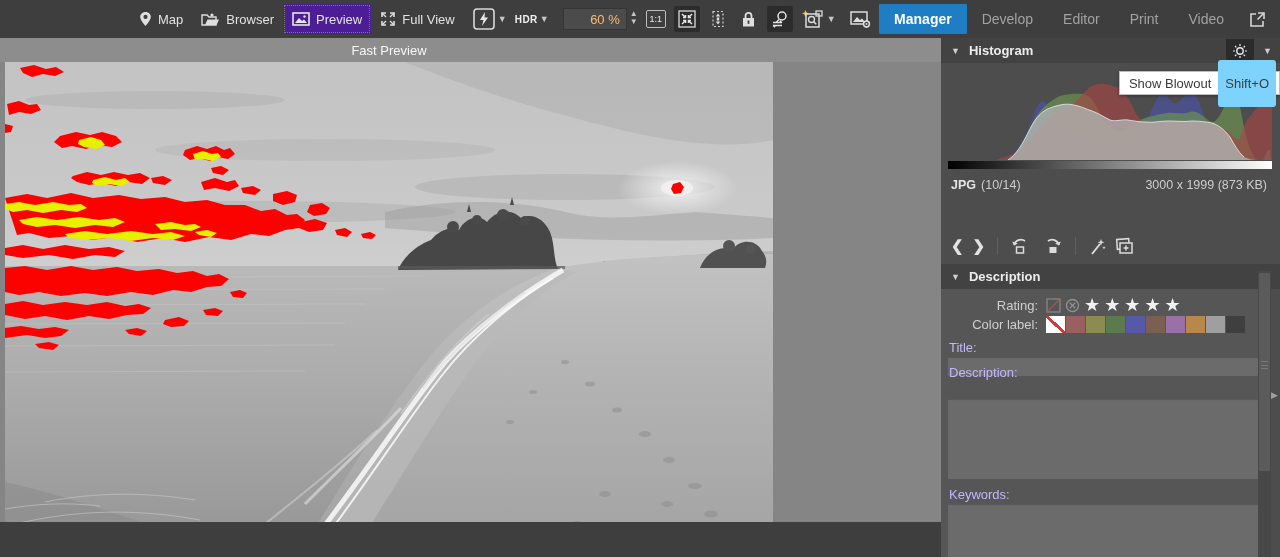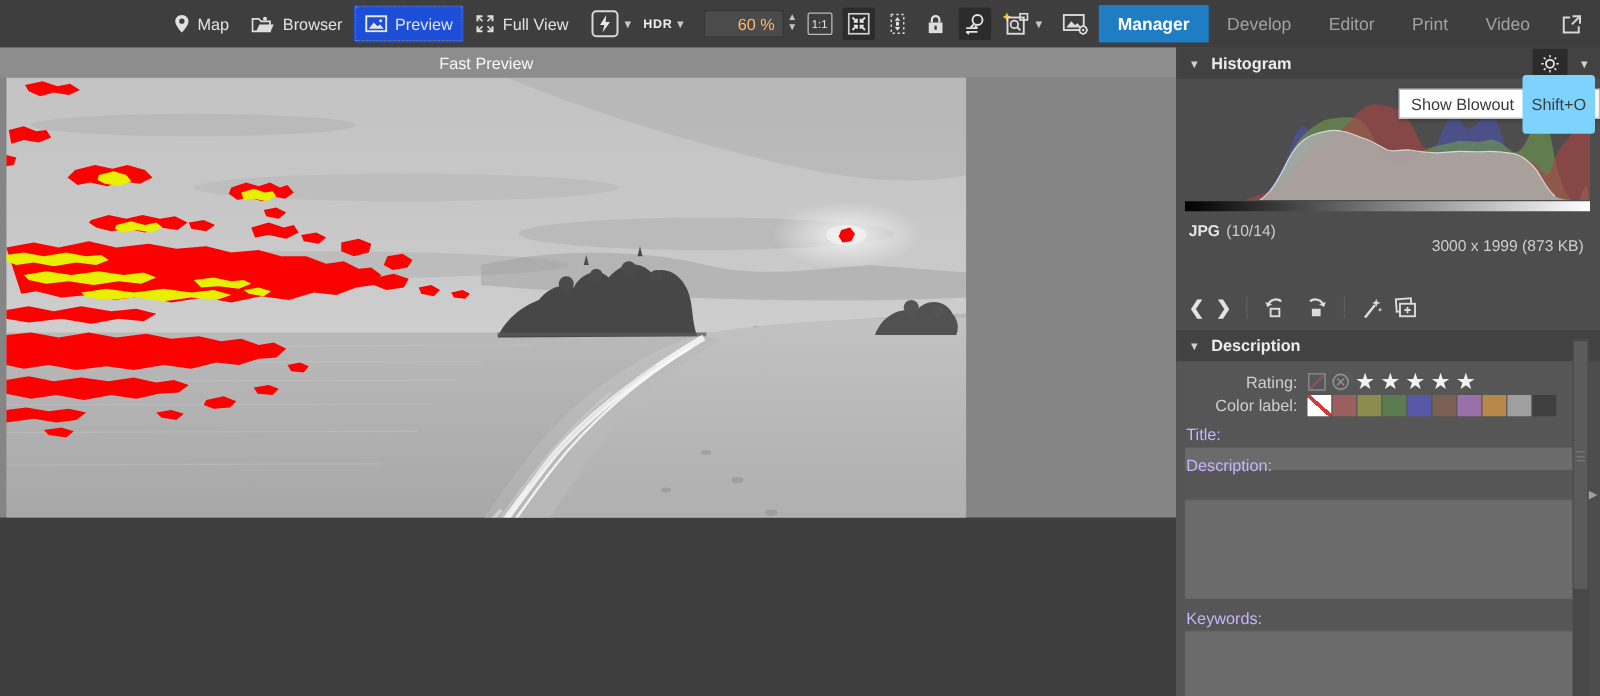--- a/index.html
+++ b/index.html
@@ -6,21 +6,21 @@
   html,body { width:1280px; height:557px; overflow:hidden; background:#3e3e3e;
               font-family:"Liberation Sans", sans-serif; }
   svg { display:block; }
 
   
   .topbar { height:38px; background:#3e3e3e; display:flex; align-items:center;
             padding-left:130px; color:#e2e2e2; font-size:13px; white-space:nowrap; }
   .tb-btn { display:flex; align-items:center; gap:6px; padding:5px 9px; height:30px;
             border-radius:2px; cursor:default; }
   .tb-btn .lbl { color:#e2e2e2; }
-  .tb-btn.pressed { background:#1d4ed8; outline:1px dotted #7a7a7a; outline-offset:-2px;align-items:center; }
+  .tb-btn.pressed { background:#4c1d95; outline:1px dotted #7a7a7a; outline-offset:-2px;align-items:center; }
   .tb-ico { flex:0 0 auto; }
   .caret { color:#c7c7c7; font-size:9px; margin-left:2px; }
   .tb-group { display:flex; align-items:center; margin-left:8px; }
   .hdr-lbl { font-weight:bold; font-size:10px; letter-spacing:.5px; color:#efefef; }
   .zoom-box { display:flex; align-items:center; margin-left:14px; }
   .zoom-box input { width:64px; height:22px; background:#4b4b4b; border:1px solid #353535;
             color:#fdba74; font-size:13px; text-align:right; padding-right:6px;
             font-family:"Liberation Sans",sans-serif; }
   .spin { display:flex; flex-direction:column; margin-left:3px; line-height:6px; }
   .spin span { font-size:8px; color:#c4c4c4; height:8px; }
@@ -29,21 +29,21 @@
   .sq-btn.pressed { background:#2c2c2c; }
   .ratio-box { width:20px; height:18px; border:1px solid #bdbdbd; border-radius:2px;
             font-size:9px; display:flex; align-items:center; justify-content:center; color:#e8e8e8; }
 
   .module-tabs { margin-left:auto; display:flex; align-items:center; padding-right:10px; }
   .mtab { padding:7px 15px; font-size:14px; color:#a2a2a2; cursor:default; }
   .mtab.active { background:#1f7dc4; color:#fff; font-weight:bold; border-radius:1px; }
 
   
   .main { display:flex; height:519px; }
-  .preview-area { position:relative; width:941px; height:376px; background:#858585; overflow:hidden; }
+  .preview-area { position:relative; width:941px; height:484px; background:#858585; overflow:hidden; }
   .fast-bar { position:absolute; left:0; top:0; width:941px; height:24px; background:#8d8d8d; }
   .fast-bar .txt { position:absolute; left:0; top:0; width:778px; height:24px; display:flex;
             align-items:center; justify-content:center; color:#f7f7f7; font-size:13px; }
   .photo-wrap { position:absolute; left:5px; top:24px; width:768px; height:495px; }
 
   
   .right-panel { position:relative; width:339px; height:519px; background:#4d4d4d; }
   .sec-header { position:absolute; left:0; width:339px; height:25px; background:#424242;
             display:flex; align-items:center; padding-left:10px; color:#ececec;
             font-size:13px; font-weight:bold; }
@@ -56,21 +56,21 @@
   .grad-bar { position:absolute; left:7px; top:123px; width:324px; height:8px;
             background:linear-gradient(to right,#000,#fff); }
   .tooltip { position:absolute; right:0; top:33px; height:24px; background:#fff;
             border:1px solid #bcbcbc; display:flex; align-items:center; gap:7px;
             padding:0 3px 0 9px; font-size:13px; color:#3a3a3a; z-index:6;
             box-shadow:0 1px 3px rgba(0,0,0,.35); }
   .keycap { background:#7dd3fc; border-radius:3px; padding:16px 7px; font-size:13px; color:#3d3d3d; }
   .file-info { position:absolute; left:10px; right:13px; top:140px; display:flex;
             font-size:12.5px; color:#cdcdcd; }
   .file-info b { color:#e4e4e4; margin-right:5px; }
-  .file-info .right { margin-left:auto;margin-top:12px; }
+  .file-info .right { margin-left:auto; }
 
   .nav-tools { position:absolute; left:10px; top:195px; height:26px; display:flex;
             align-items:center; gap:9px; color:#dcdcdc; }
   .nav-chev { font-size:15px; font-weight:bold; color:#e3e3e3; }
   .vdiv { width:1px; height:18px; background:#5f5f5f; margin:0 3px; }
 
   .desc-header { top:226px; }
   .desc-content { position:absolute; left:0; top:251px; width:322px; height:268px;
             background:#565656; color:#d6d6d6; font-size:13px; }
   .rowline { position:absolute; left:0; display:flex; align-items:center; }

